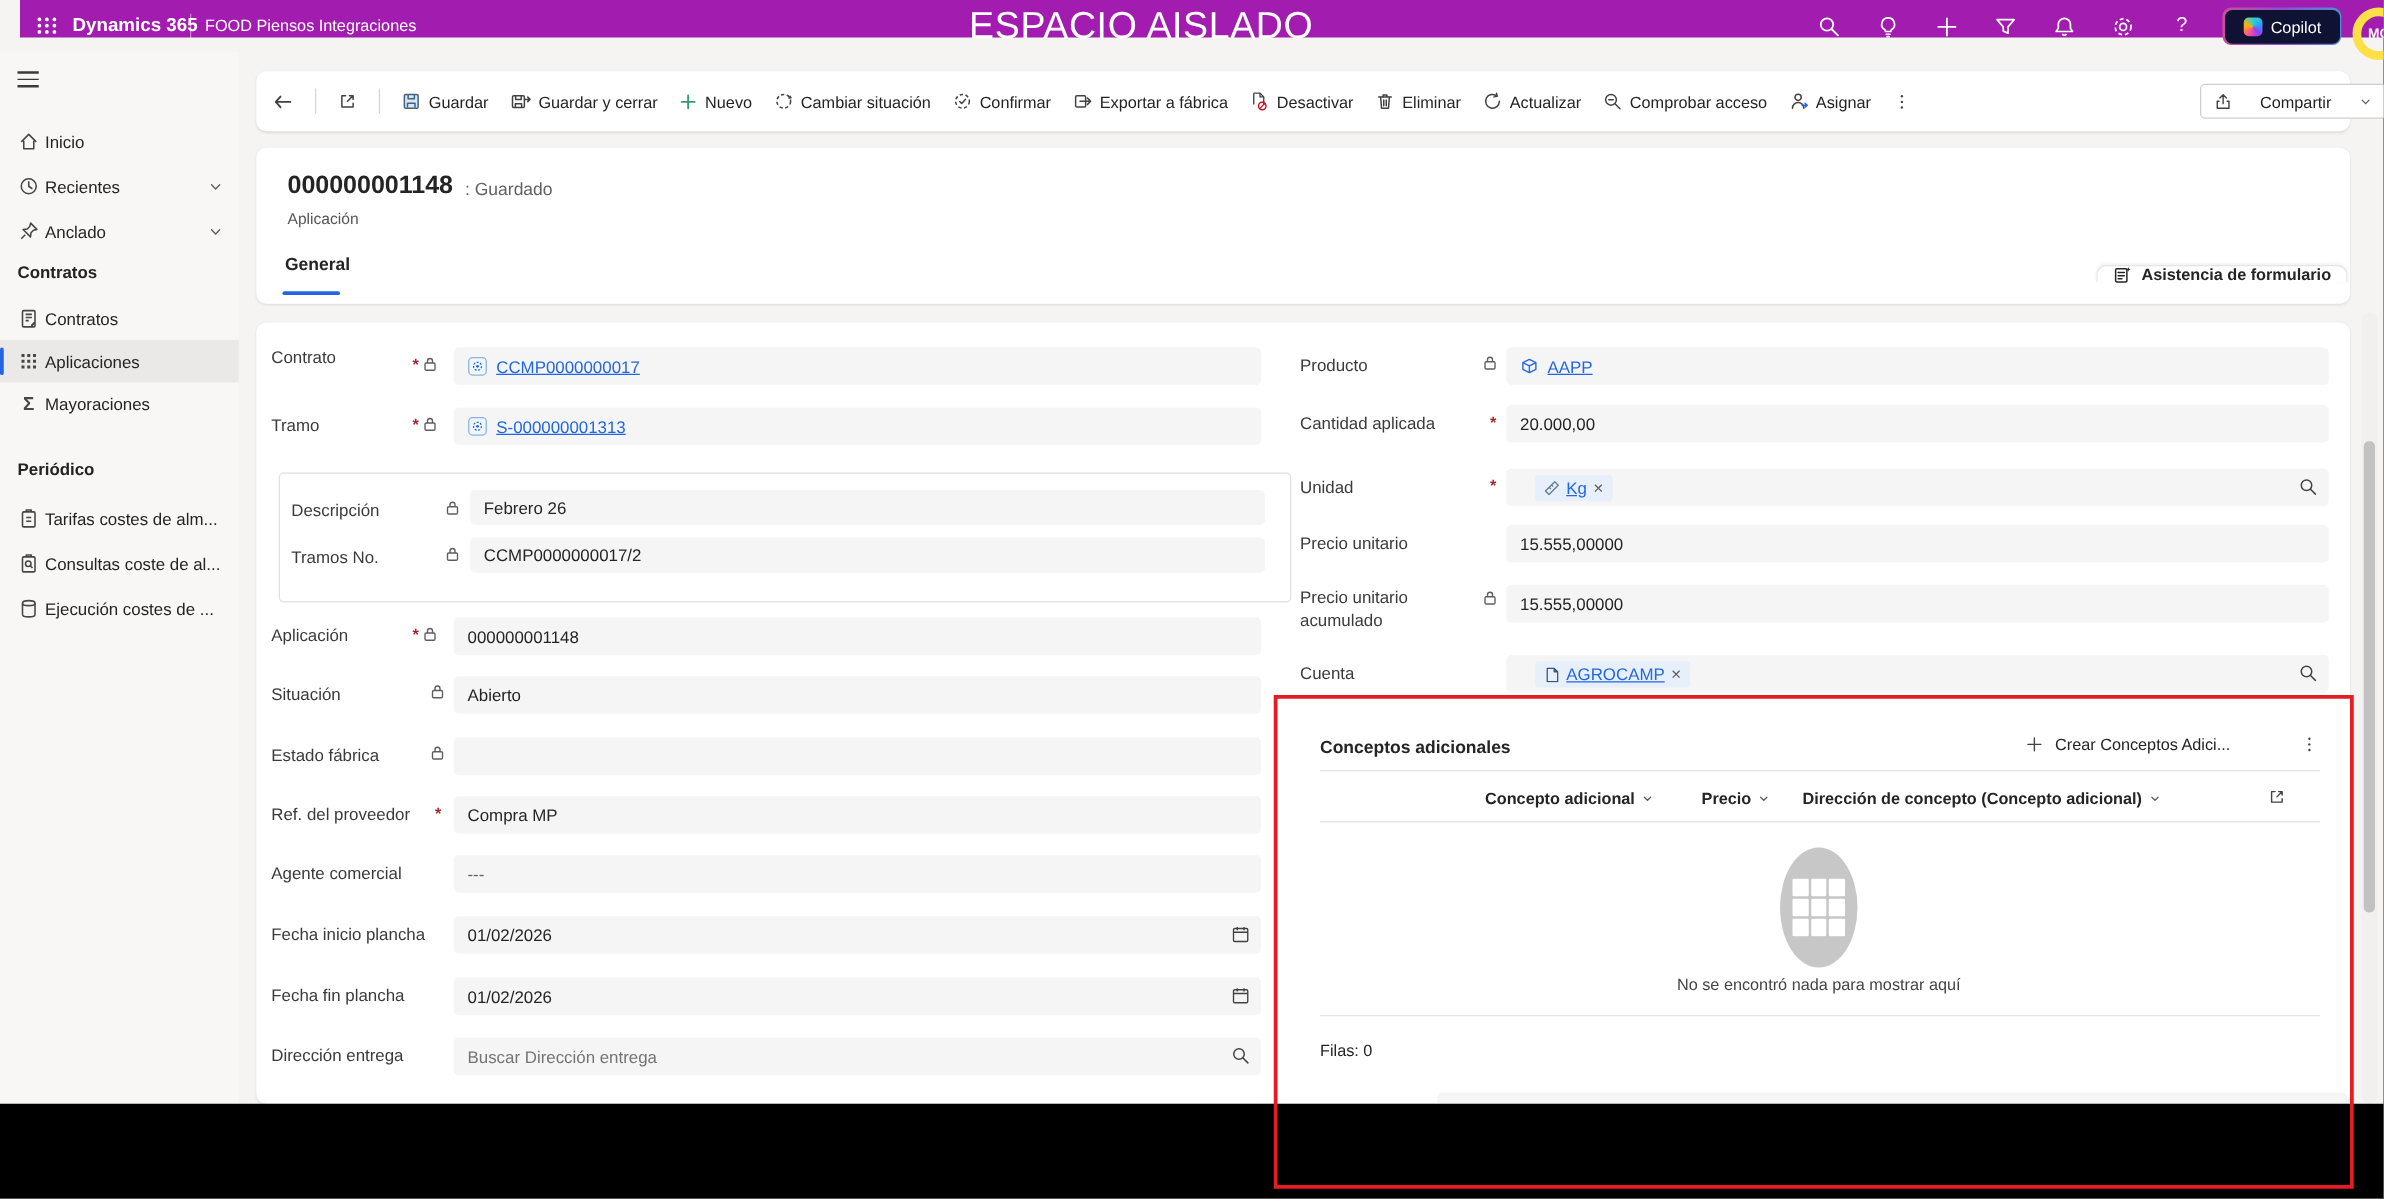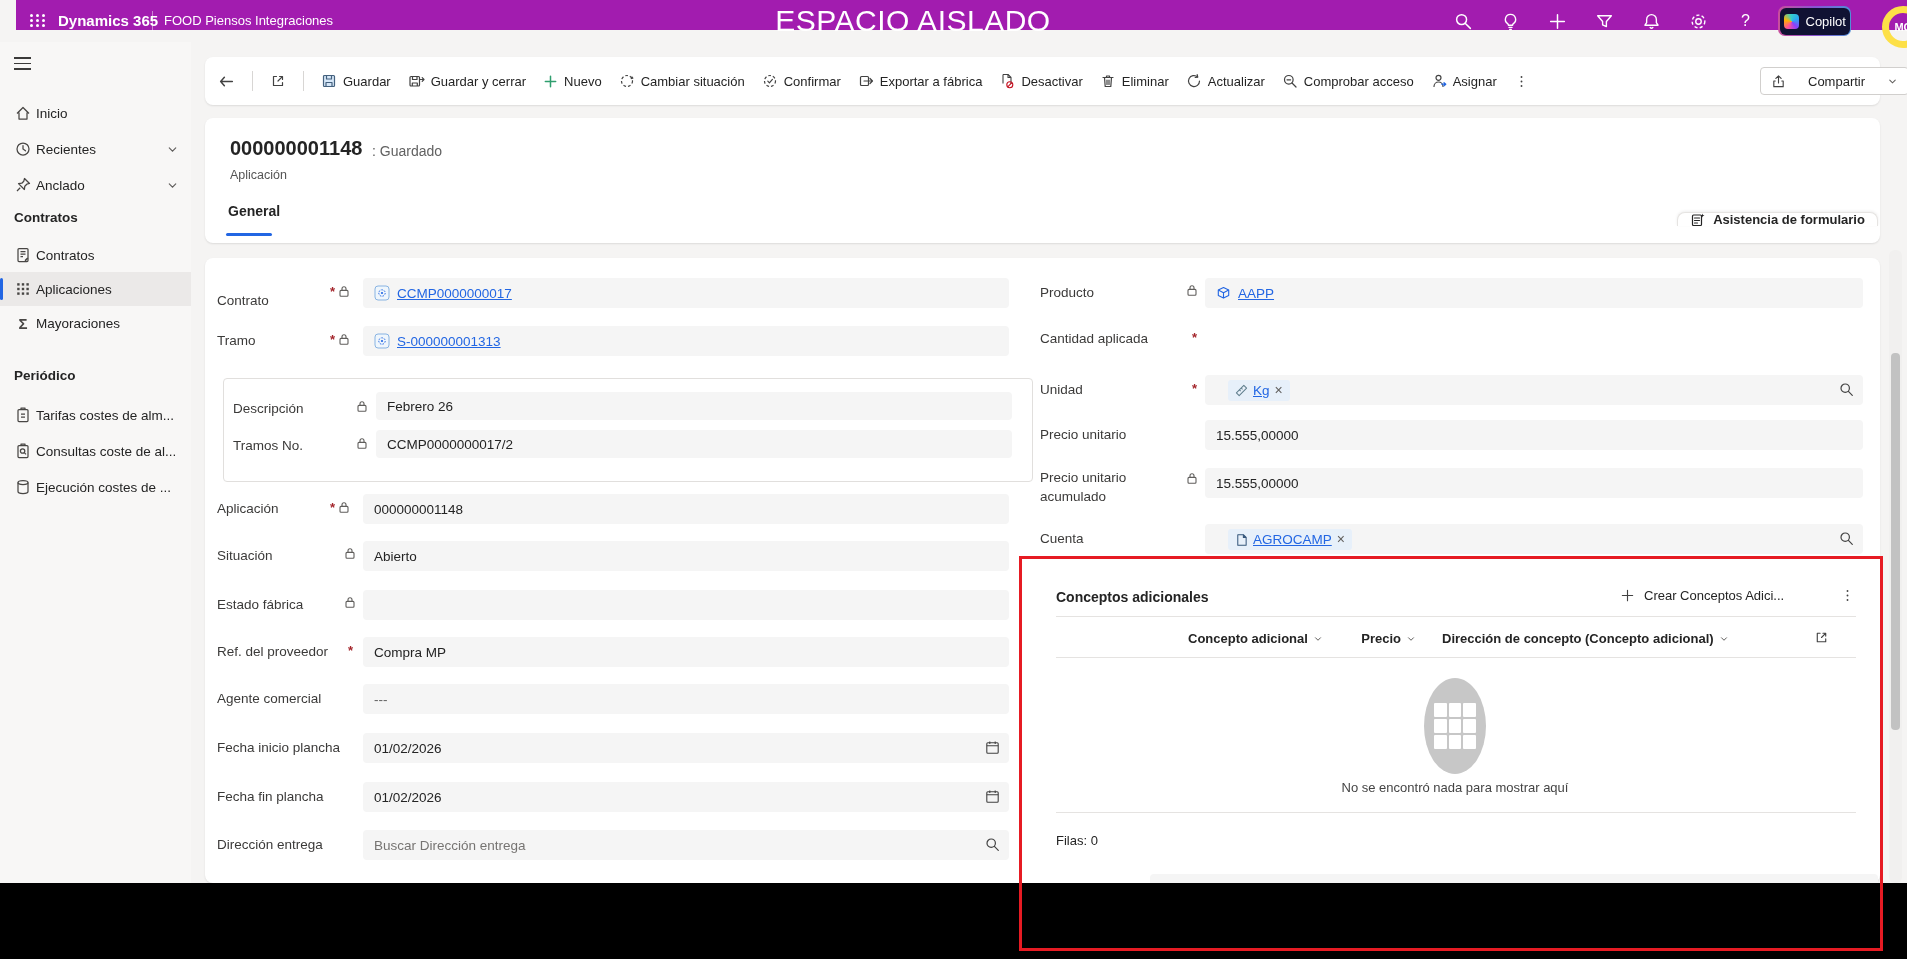--- a/index.html
+++ b/index.html
@@ -14,21 +14,21 @@
   .waffle i{width:3px;height:3px;background:#fff;border-radius:50%;}
   .tb-app{position:absolute;left:42px;top:12px;font-size:15px;font-weight:700;cursor:pointer;}
   .tb-div{position:absolute;left:136px;top:11px;width:1px;height:20px;background:rgba(255,255,255,.45);}
   .tb-org{position:absolute;left:148px;top:13px;font-size:13px;font-weight:400;cursor:pointer;}
   .tb-title{position:absolute;left:540px;top:4px;width:714px;text-align:center;font-size:30px;font-weight:300;letter-spacing:.5px;}
   .tb-icons{position:absolute;left:1438px;top:0;height:42px;display:flex;align-items:center;gap:28px;}
   .tb-ic{width:19px;height:19px;cursor:pointer;display:flex;align-items:center;justify-content:center;}
   .tb-q{font-size:16px;color:#fff;cursor:pointer;}
   .copilot-wrap{position:absolute;left:1762px;top:6px;border-radius:7px;padding:1.5px;cursor:pointer;
      background:linear-gradient(90deg,#c94f9b,#8a53d2,#4f8fd6);}
-  .copilot-btn{background:#101233;border-radius:6px;height:27px;display:flex;align-items:center;gap:7px;padding:0 4px;}
+  .copilot-btn{background:#101233;border-radius:6px;height:27px;display:flex;align-items:center;gap:7px;padding:0 15px;}
   .copilot-logo{width:15px;height:15px;border-radius:4px;background:conic-gradient(from 210deg,#ff4f9a,#ffb000,#35d0ca,#2aa8f2,#8a3ffc,#ff4f9a);}
   .copilot-txt{font-size:13px;color:#fff;}
   .avatar{position:absolute;left:1866px;top:6px;width:28px;height:28px;border:7px solid #fde047;border-radius:50%;
      display:flex;align-items:center;justify-content:center;font-size:11px;font-weight:700;cursor:pointer;}
 
   
   .sidebar{position:absolute;left:0;top:42px;width:191px;height:841px;background:#f8f7f6;}
   .hamburger{position:absolute;left:14px;top:15px;width:17px;cursor:pointer;}
   .hamburger i{display:block;height:1.6px;background:#3b3a39;margin-bottom:4px;}
   .side-item{position:absolute;left:0;width:191px;height:34px;display:flex;align-items:center;gap:4px;
@@ -392,21 +392,21 @@
     <svg width="16" height="16" viewBox="0 0 16 16" fill="none" stroke="#242424" stroke-width="1.2" stroke-linecap="round">
         <rect x="2.5" y="3" width="9" height="10.5" rx="1"></rect>
         <path d="M4.5 6h5M4.5 8.5h5M4.5 11h3"></path>
         <path d="M12.6 1.6l.5 1.4 1.4.5-1.4.5-.5 1.4-.5-1.4-1.4-.5 1.4-.5z" fill="#242424" stroke="none"></path>
       </svg>
     <span>Asistencia de formulario</span>
   </div>
 
   <div class="card" style="left:205px;top:258px;width:1675px;height:625px;"></div>
 
-  <div class="flabel" style="left:217px;top:293px">Contrato</div>
+  <div class="flabel" style="left:217px;top:278px">Contrato</div>
   <div class="marks" style="left:330px;top:284px">
     <span class="req">*</span>
     <svg width="12" height="13" viewBox="0 0 12 13" fill="none" stroke="#605e5c" stroke-width="1.1">
         <rect x="2" y="5.4" width="8" height="5.8" rx="1"></rect>
         <path d="M4 5.4V3.8a2 2 0 0 1 4 0v1.6"></path>
       </svg>
   </div>
   <div class="pill" style="left:363px;top:278px;width:646px">
     <svg width="16" height="16" viewBox="0 0 16 16">
         <rect x="1" y="1" width="14" height="14" rx="3" fill="#eff6fc" stroke="#88b3e2"></rect>
@@ -547,20 +547,23 @@
         <path d="M7.5 1.5l5.2 2.6v5.4l-5.2 2.6-5.2-2.6V4.1z"></path>
         <path d="M2.3 4.1l5.2 2.6 5.2-2.6M7.5 6.7V12"></path>
       </svg>
     <span class="lnk">AAPP</span>
   </div>
 
   <div class="flabel" style="left:1040px;top:331px">Cantidad aplicada</div>
   <div class="marks" style="left:1192px;top:330px">
     <span class="req">*</span>
   </div>
+  <div class="pill" style="left:1205px;top:324px;width:658px">
+    <span>20.000,00</span>
+  </div>
 
   <div class="flabel" style="left:1040px;top:382px">Unidad</div>
   <div class="marks" style="left:1192px;top:381px">
     <span class="req">*</span>
   </div>
   <div class="pill" style="left:1205px;top:375px;width:658px">
     <span class="chip">
       <svg width="13" height="13" viewBox="0 0 14 14" fill="none" stroke="#5f7d8c" stroke-width="1.1" stroke-linejoin="round">
           <path d="M1.5 9.5 9.5 1.5l3 3L4.5 12.5z"></path>
           <path d="M4.7 6.3l1.4 1.4M6.7 4.3l1.4 1.4"></path>

